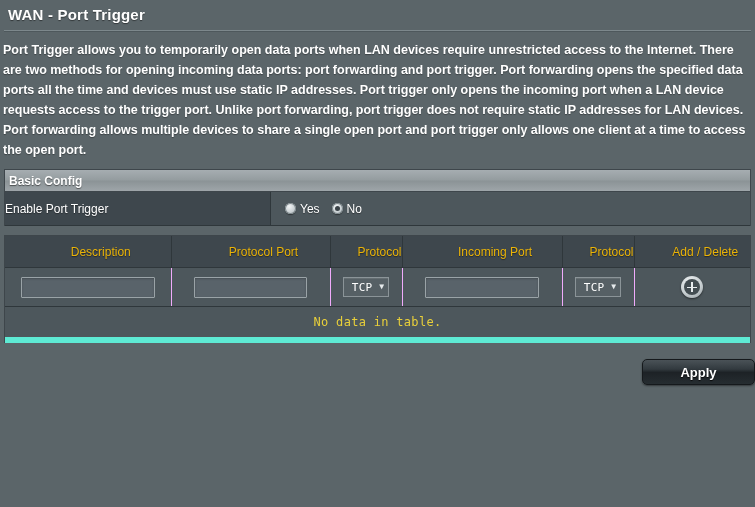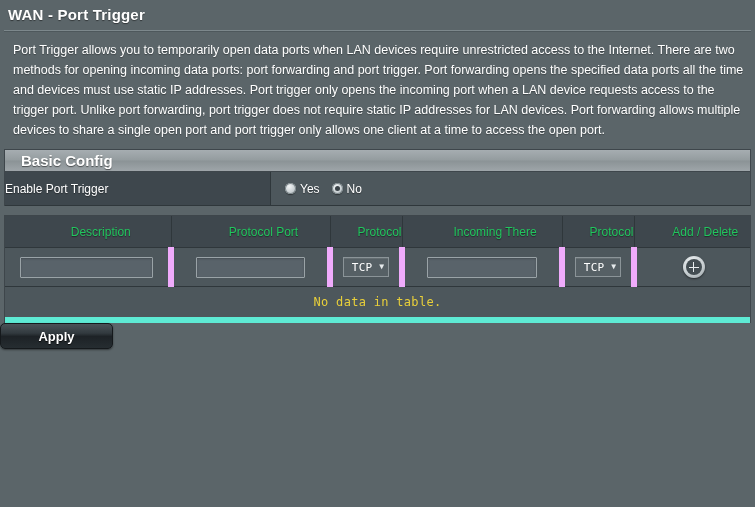--- a/index.html
+++ b/index.html
@@ -35,21 +35,22 @@
   }
   .title-rule {
     margin: 6px 4px 0 4px;
     height: 1px;
     background: #7d888c;
     border-bottom: 1px solid #4e585c;
   }
 
   
   .desc-wrap {
-    padding: 8px 6px 0 13px;
+    padding: 8px 6px 0 3px;
+    font-weight: bold;
   }
   .desc {
     font-size: 12.5px;
     line-height: 20px;
     color: #ffffff;
     text-shadow: 0 1px 1px rgba(0,0,0,.35);
   }
   .faq-link {
     display: inline-block;
     margin-top: 3px;
@@ -63,22 +64,22 @@
 
   
   .section {
     margin: 9px 4px 0 4px;
     border: 1px solid #3e464b;
     border-bottom: none;
   }
   .section-head {
     height: 22px;
     line-height: 22px;
-    padding-left: 16px;
-    font-size: 15px;
+    padding-left: 4px;
+    font-size: 12px;
     font-weight: bold;
     color: #ffffff;
     text-shadow: 0 1px 1px rgba(0,0,0,.5);
     background: linear-gradient(to bottom, #a6adb1 0%, #949c9f 48%, #8b9396 52%, #9ea5a9 100%);
     border-bottom: 1px solid #3e464b;
     box-sizing: border-box;
   }
 
   
   .cfg-row {
@@ -185,33 +186,33 @@
   
   .tbl {
     width: 100%;
     border-collapse: collapse;
     table-layout: fixed;
   }
   .tbl th {
     height: 29px;
     font-size: 12px;
     font-weight: normal;
-    color: #22c55e;
+    color: #eab308;
     text-shadow: 0 1px 1px rgba(0,0,0,.45);
     background: #3e474d;
     border-right: 1px solid #2f373b;
     border-bottom: 1px solid #2f373b;
     text-align: center;
     padding-left: 27px;
   }
   .tbl th:last-child { border-right: none; }
   .tbl td {
     height: 36px;
     background: #4d575c;
-    border-right: 6px solid #f0abfc;
+    border-right: 1px solid #f0abfc;
     border-bottom: 1px solid #2f373b;
     text-align: center;
     vertical-align: middle;
   }
   .tbl td:last-child { border-right: none; }
   .tbl td.nodata {
     background: #4d575c;
     height: 28px;
     font-family: "DejaVu Sans Mono", "Liberation Mono", monospace;
     font-size: 12px;
@@ -266,21 +267,22 @@
     width: 10px; height: 1.6px;
   }
   .add-btn .plus-v {
     top: 6px; left: 10.2px;
     height: 10px; width: 1.6px;
   }
 
   
   .apply-wrap {
     display: flex;
-    justify-content: flex-start;
+    justify-content: flex-end;
+    margin-top: 16px;
   }
   .apply-btn {
     width: 113px;
     height: 26px;
     border-radius: 5px;
     border: 1px solid #15191c;
     background: linear-gradient(to bottom, #4a5257 0%, #323a3f 38%, #1d2226 52%, #262d31 100%);
     color: #ffffff;
     font-size: 13px;
     font-weight: bold;
@@ -337,21 +339,21 @@
         <col style="width:72px">
         <col style="width:160px">
         <col style="width:72px">
         <col style="width:116px">
       </colgroup>
       <thead>
         <tr>
           <th>Description</th>
           <th>Protocol Port</th>
           <th>Protocol</th>
-          <th>Incoming There</th>
+          <th>Incoming Port</th>
           <th>Protocol</th>
           <th>Add / Delete</th>
         </tr>
       </thead>
       <tbody>
         <tr>
           <td>
             <input class="txt-input" type="text" value="" style="">
           </td>
           <td>

